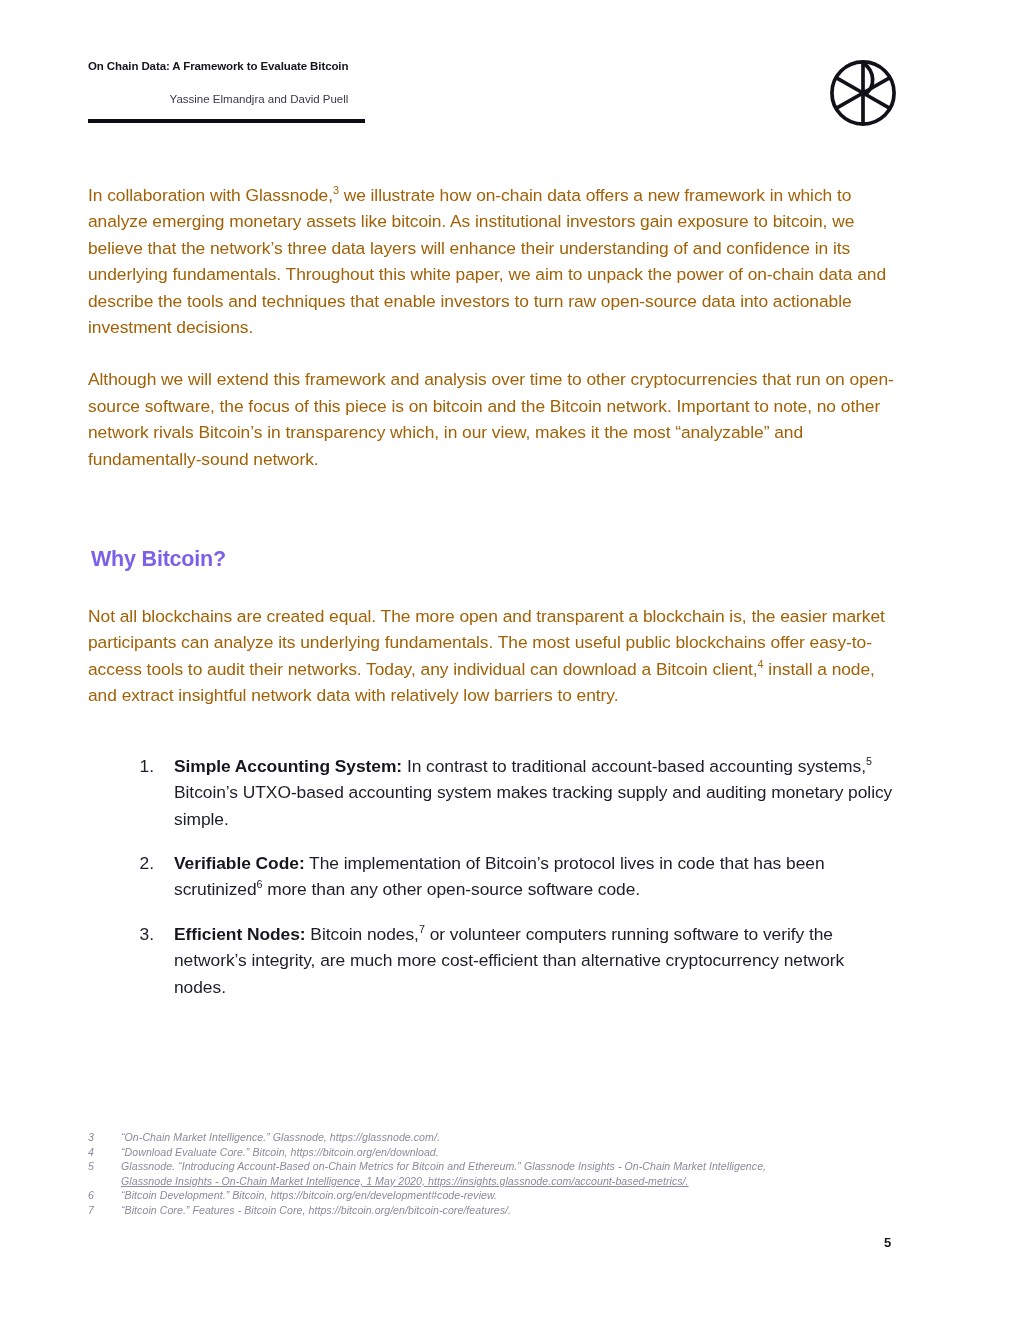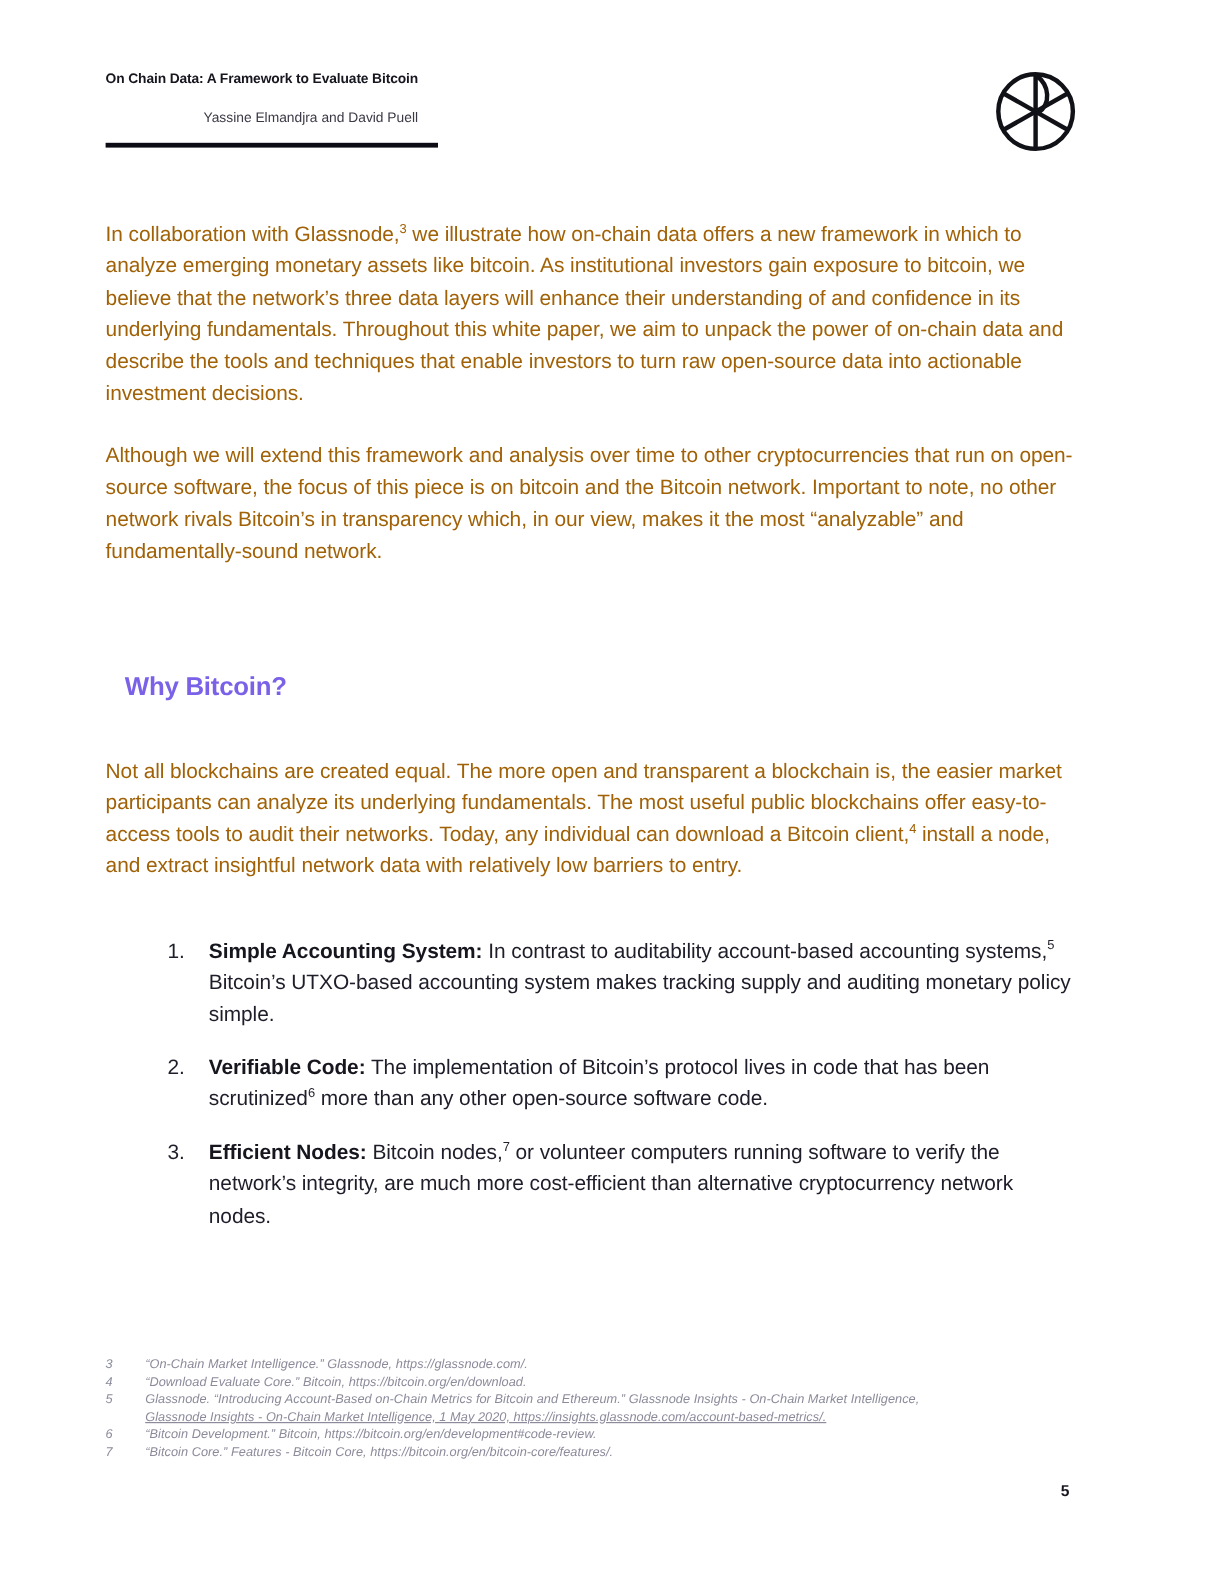--- a/index.html
+++ b/index.html
@@ -89,21 +89,21 @@
   sup {
     font-size: 0.62em;
     line-height: 0;
     vertical-align: super;
   }
 
   h2.section {
     font-size: 21.5px;
     font-weight: bold;
     color: #7a61e8;
-    margin: 16px;
+    margin: 3px;
     letter-spacing: -0.2px;
   }
 
   .spacer-before-h2 { height: 46px; }
   .spacer-after-h2  { height: 28px; }
 
   
   ol.points {
     list-style: none;
     margin: 0;
@@ -208,21 +208,21 @@
 
     <p class="body"><span>Not all blockchains are created equal. The more open and transparent a blockchain is, the easier market participants can analyze its underlying fundamentals. The most useful public blockchains offer easy-to-access tools to audit their networks. Today, any individual can download a Bitcoin client,</span><sup>4</sup><span> install a node, and extract insightful network data with relatively low barriers to entry.</span></p>
 
 
     <div style="height:18px"></div>
 
     <div class="list-wrap">
       <ol class="points">
 
         <li>
-          <span class="marker">1.</span><b class="lead">Simple Accounting System:</b><span> In contrast to auditability account-based accounting systems,</span><sup>5</sup><span> Bitcoin’s UTXO-based accounting system makes tracking supply and auditing monetary policy simple.</span>
+          <span class="marker">1.</span><b class="lead">Simple Accounting System:</b><span> In contrast to traditional account-based accounting systems,</span><sup>5</sup><span> Bitcoin’s UTXO-based accounting system makes tracking supply and auditing monetary policy simple.</span>
         </li>
 
         <li>
           <span class="marker">2.</span><b class="lead">Verifiable Code:</b><span> The implementation of Bitcoin’s protocol lives in code that has been scrutinized</span><sup>6</sup><span> more than any other open-source software code.</span>
         </li>
 
         <li>
           <span class="marker">3.</span><b class="lead">Efficient Nodes:</b><span> Bitcoin nodes,</span><sup>7</sup><span> or volunteer computers running software to verify the network’s integrity, are much more cost-efficient than alternative cryptocurrency network nodes.</span>
         </li>
 

